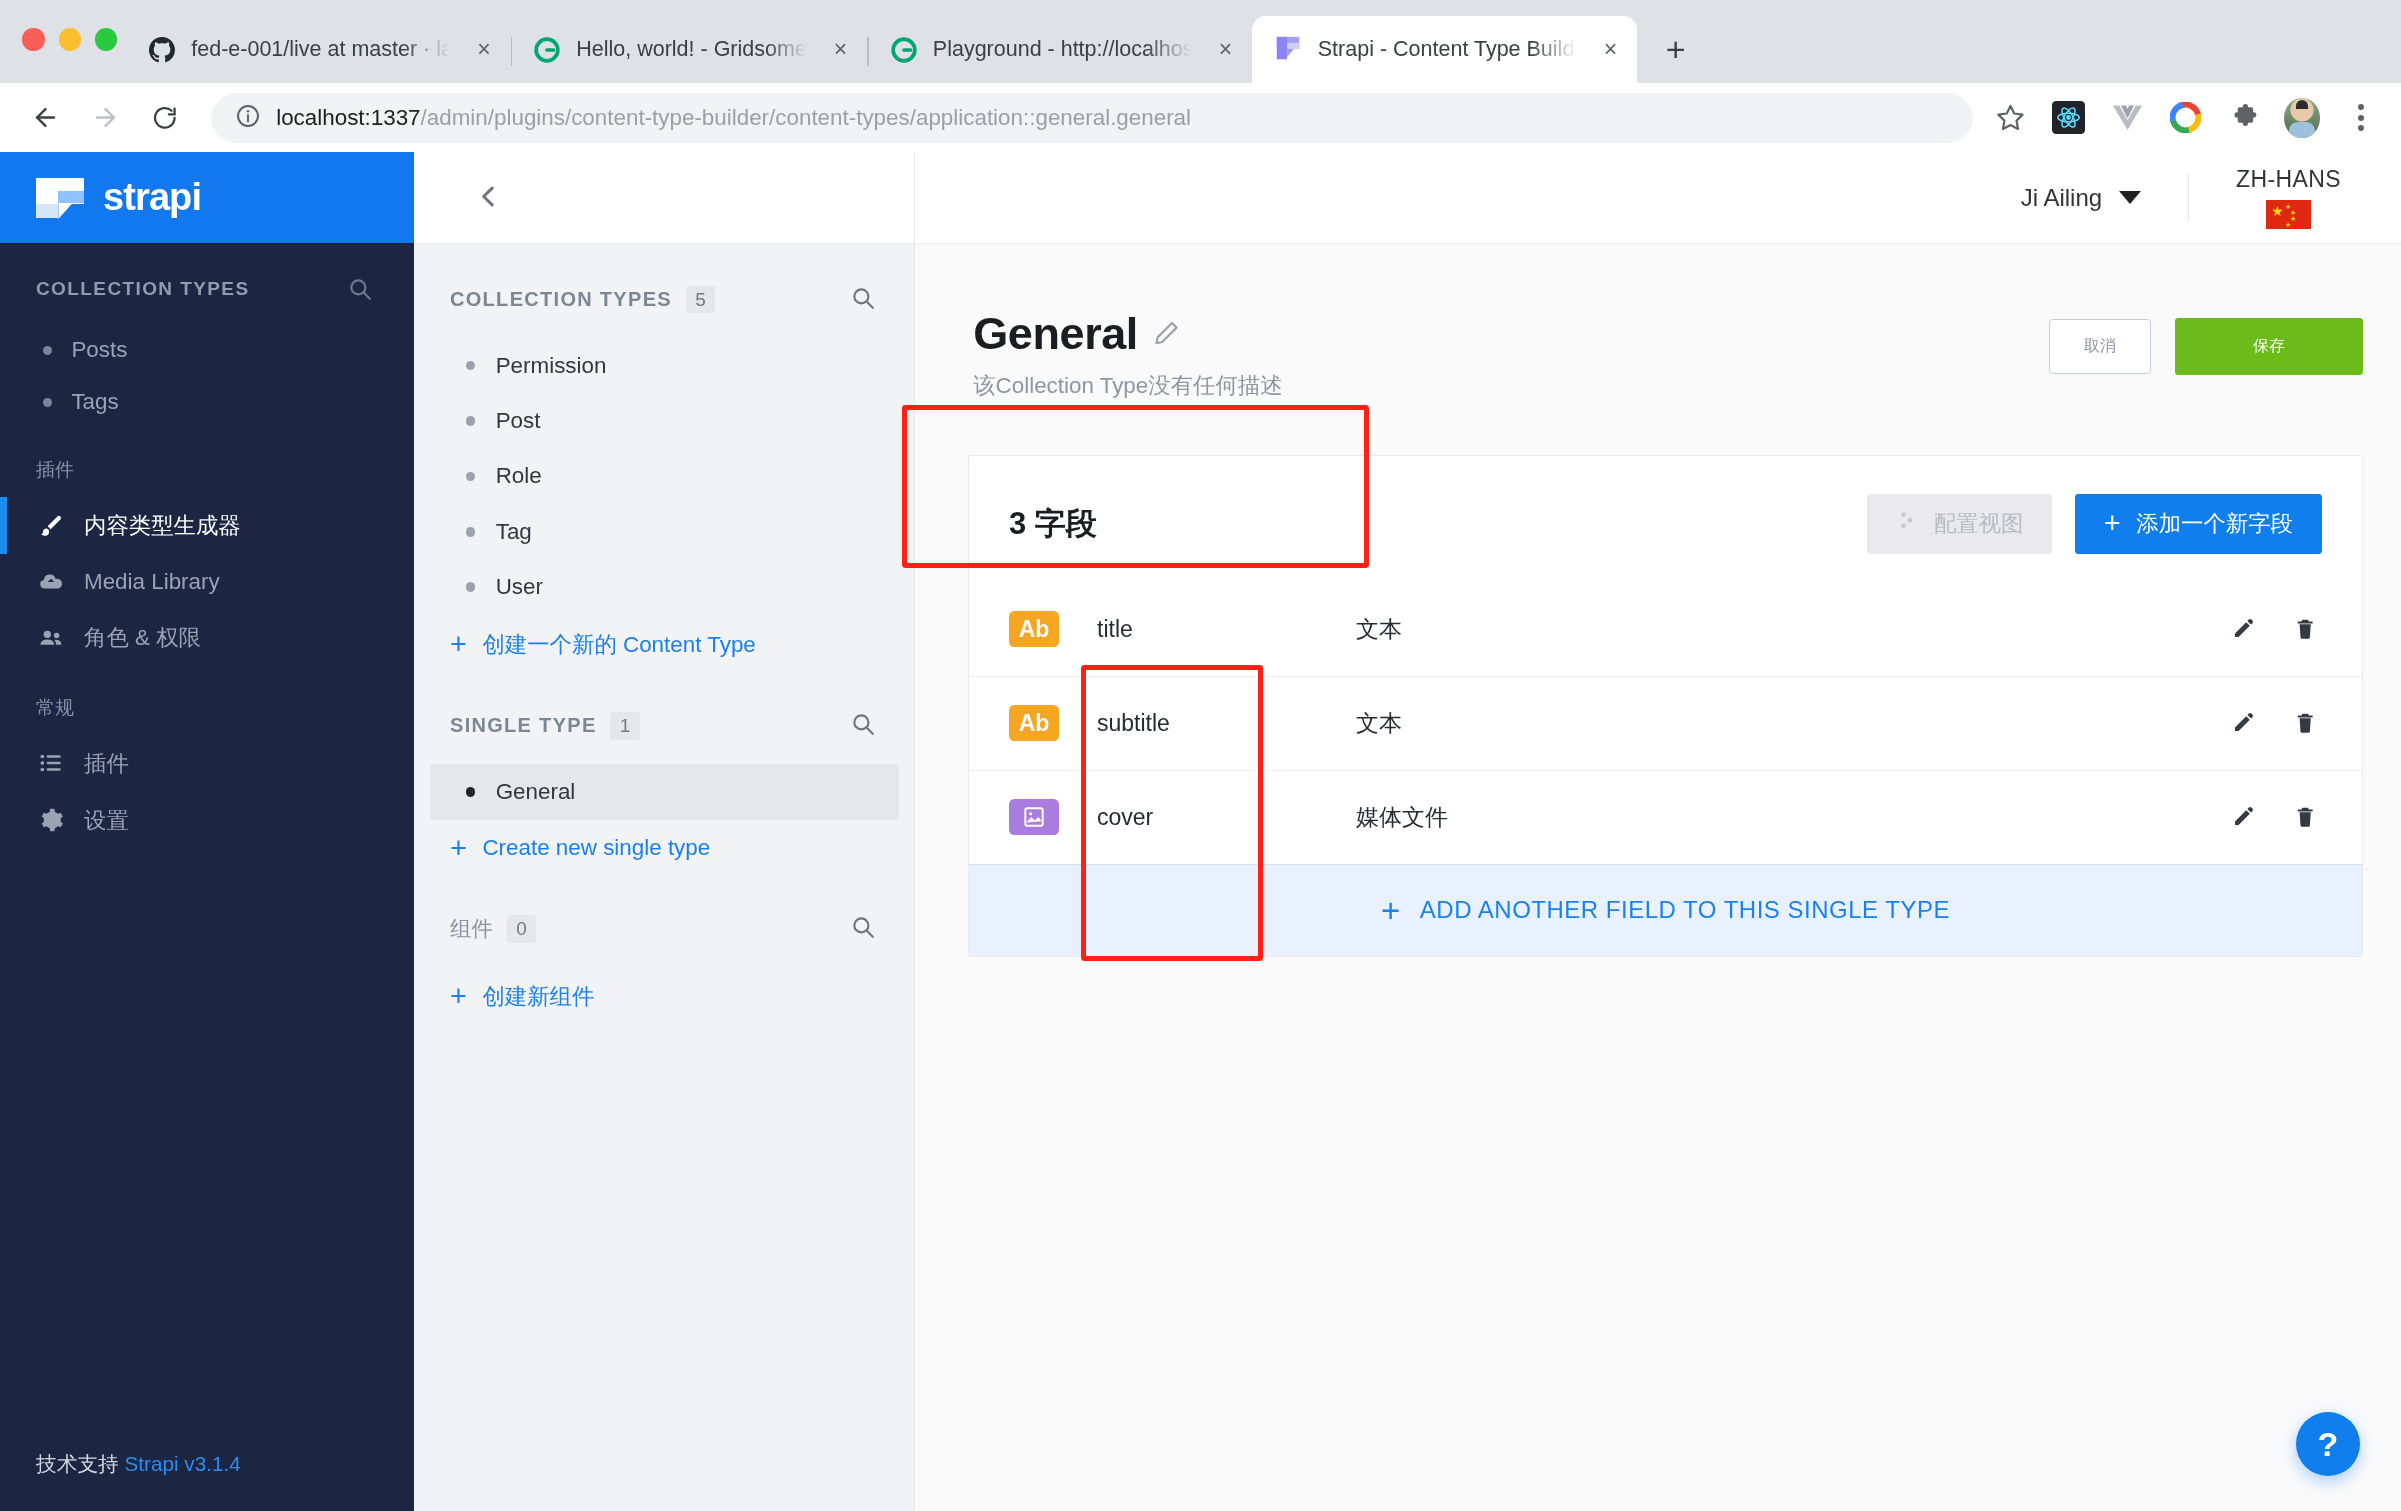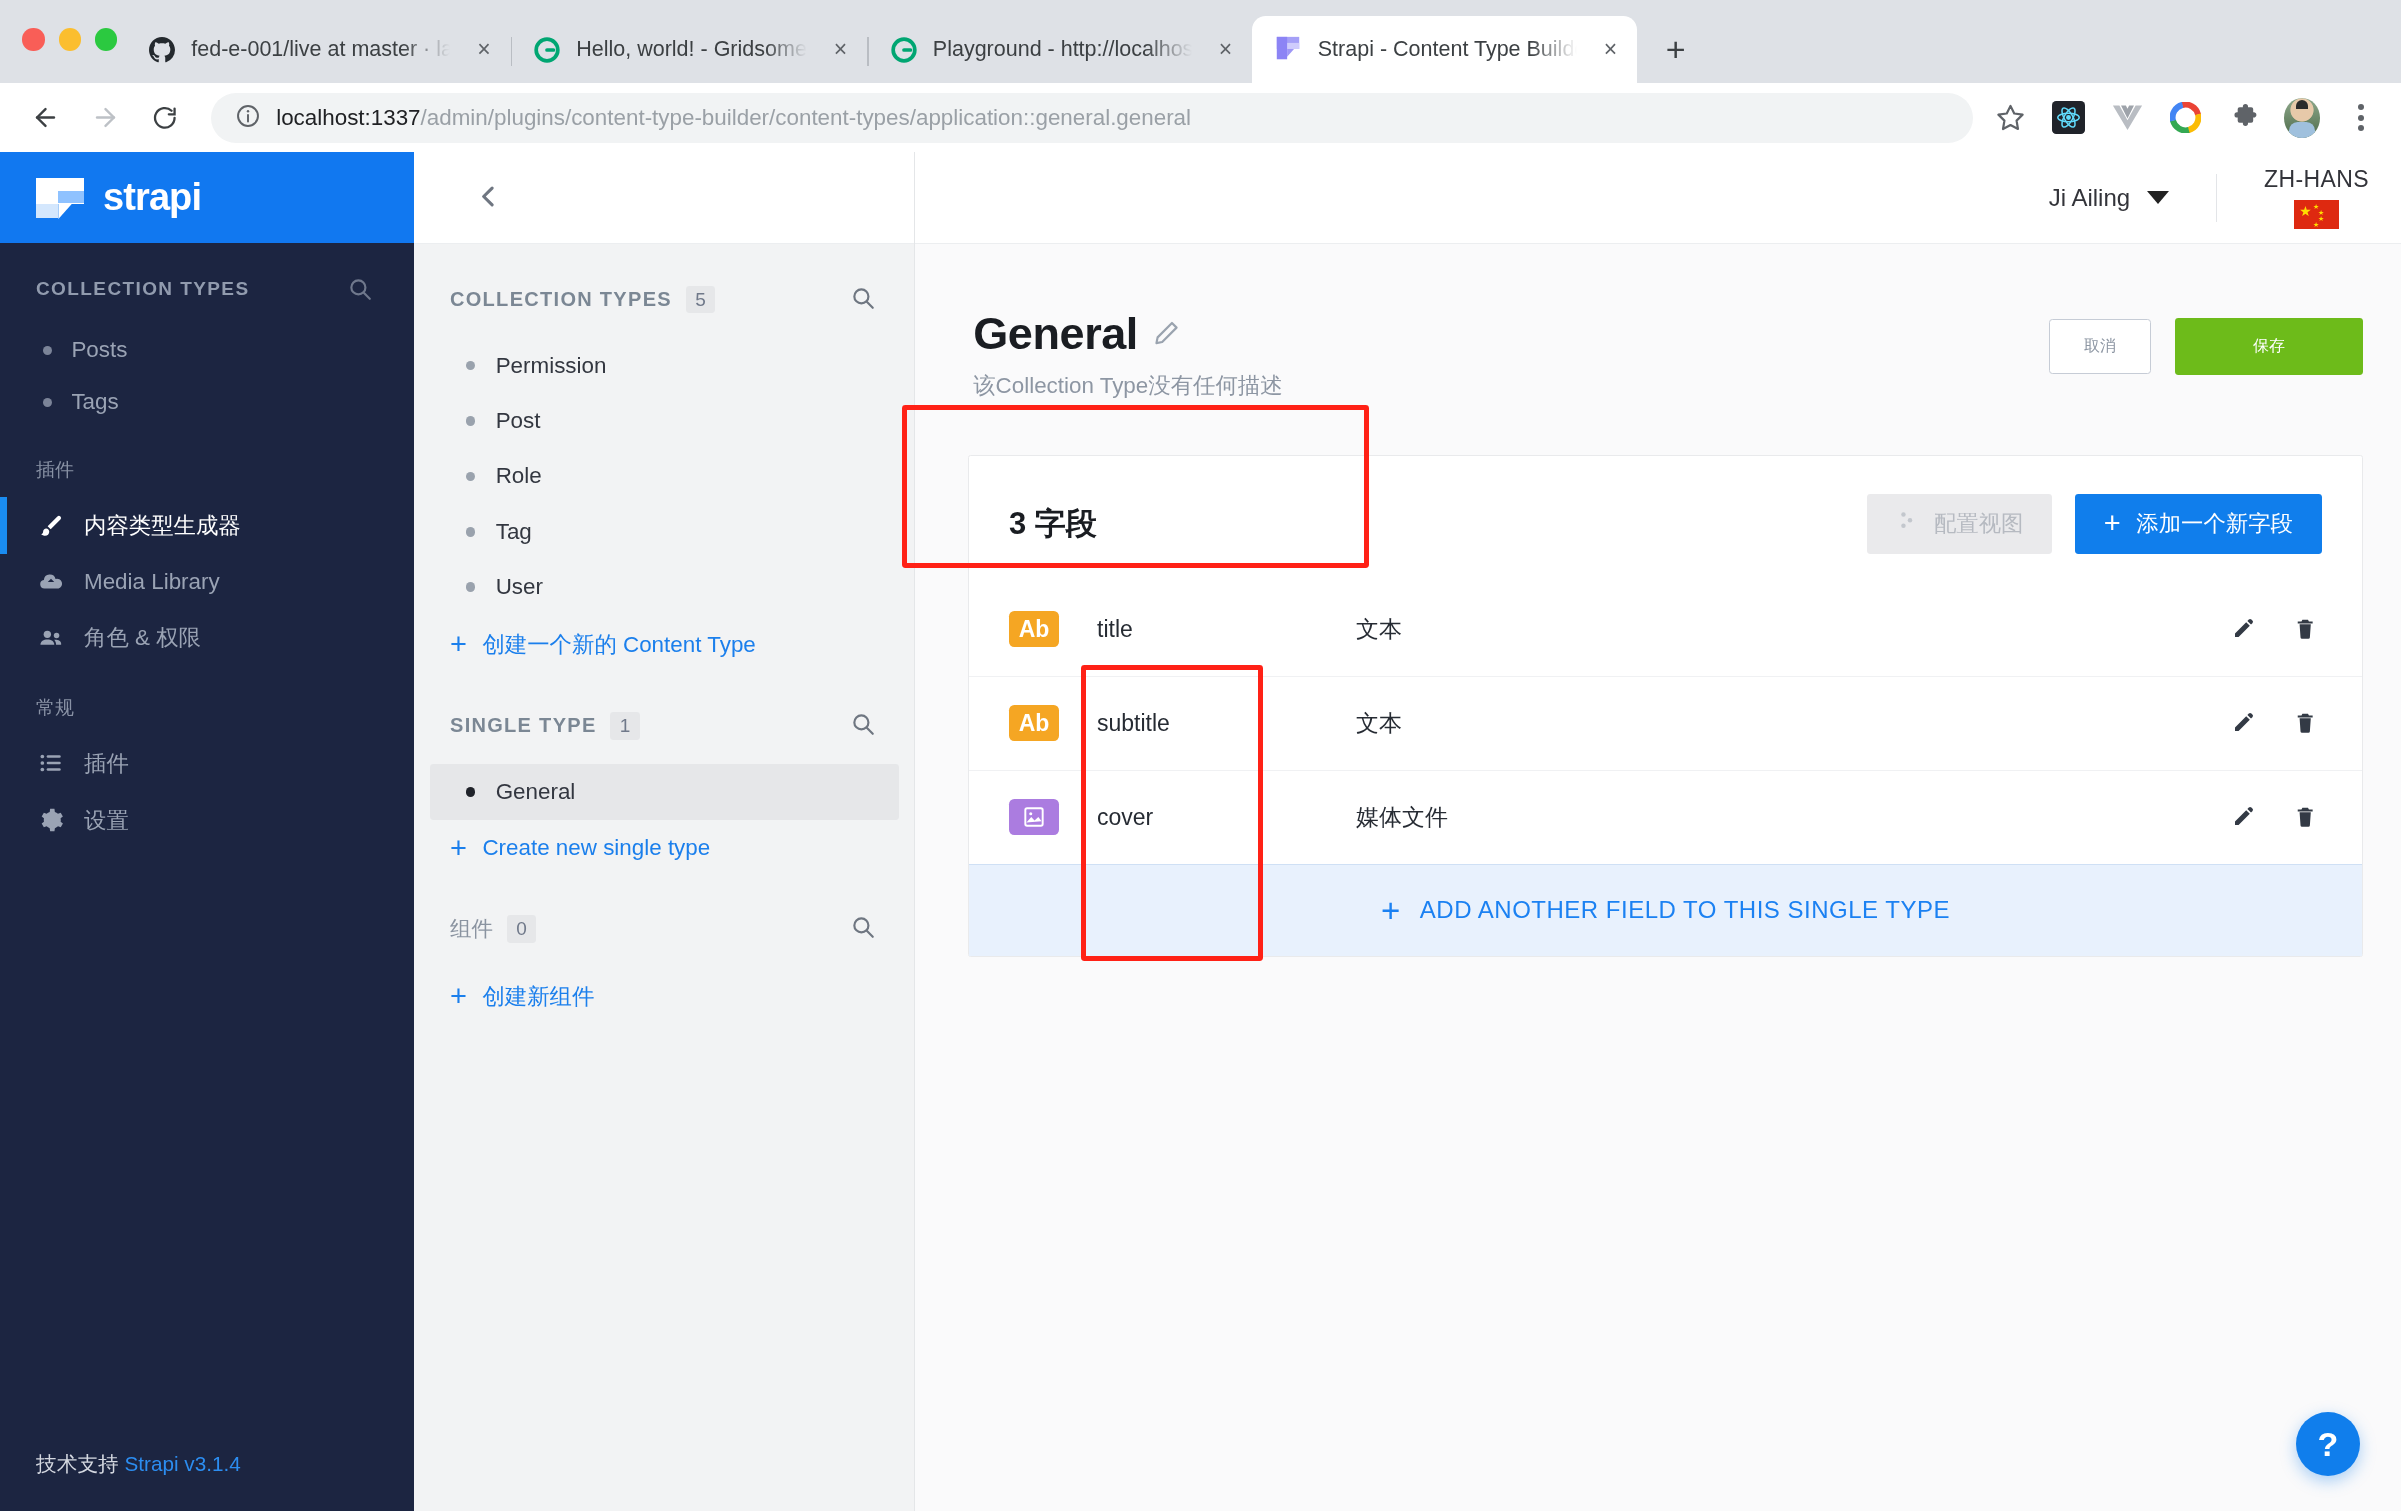--- a/index.html
+++ b/index.html
@@ -100,21 +100,21 @@
   .lc-item{display:flex;align-items:center;gap:20.7px;padding:14.7px 36px;font-size:22.4px;color:#333740;border-radius:3.4px;margin:0 15.5px;}
   .lc-item .dot{width:9.5px;height:9.5px;border-radius:50%;background:#9aa2ad;flex:0 0 9.5px;}
   .lc-item.selected{background:#e6e7e9;}
   .lc-item.selected .dot{background:#20232a;}
   .lc-link{display:flex;align-items:center;gap:15.5px;padding:13.8px 36px;color:#1b7fec;font-size:22.4px;}
   .lc-link .plus{font-size:29px;line-height:1;color:#1b7fec;}
   .gap{height:38px;}
 
   
   .main{flex:1;min-width:0;display:flex;flex-direction:column;background:#fafafb;}
-  .topbar{height:91px;background:#ffffff;border-bottom:0.9px solid #eceef0;display:flex;align-items:center;justify-content:flex-end;padding-right:32px;gap:47px;}
+  .topbar{height:91px;background:#ffffff;border-bottom:0.9px solid #eceef0;display:flex;align-items:center;justify-content:flex-end;padding-right:60px;gap:47px;}
   .user{display:flex;align-items:center;gap:17px;font-size:24px;color:#33343a;}
   .user .caret{width:0;height:0;border-left:11.2px solid transparent;border-right:11.2px solid transparent;border-top:13px solid #222;}
   .divider-v{width:0.9px;height:48px;background:#e3e5e8;}
   .locale{display:flex;flex-direction:column;align-items:center;gap:6.9px;}
   .locale .code{font-size:23px;color:#33343a;letter-spacing:0.4px;}
   .flag{width:45px;height:29px;background:#de2910;position:relative;}
   .flag .big{position:absolute;left:5.2px;top:5.2px;color:#ffde00;font-size:13.8px;line-height:1;}
   .flag .s1{position:absolute;left:19px;top:2.6px;color:#ffde00;font-size:6.9px;}
   .flag .s2{position:absolute;left:24px;top:8.6px;color:#ffde00;font-size:6.9px;}
   .flag .s3{position:absolute;left:24px;top:15.5px;color:#ffde00;font-size:6.9px;}

